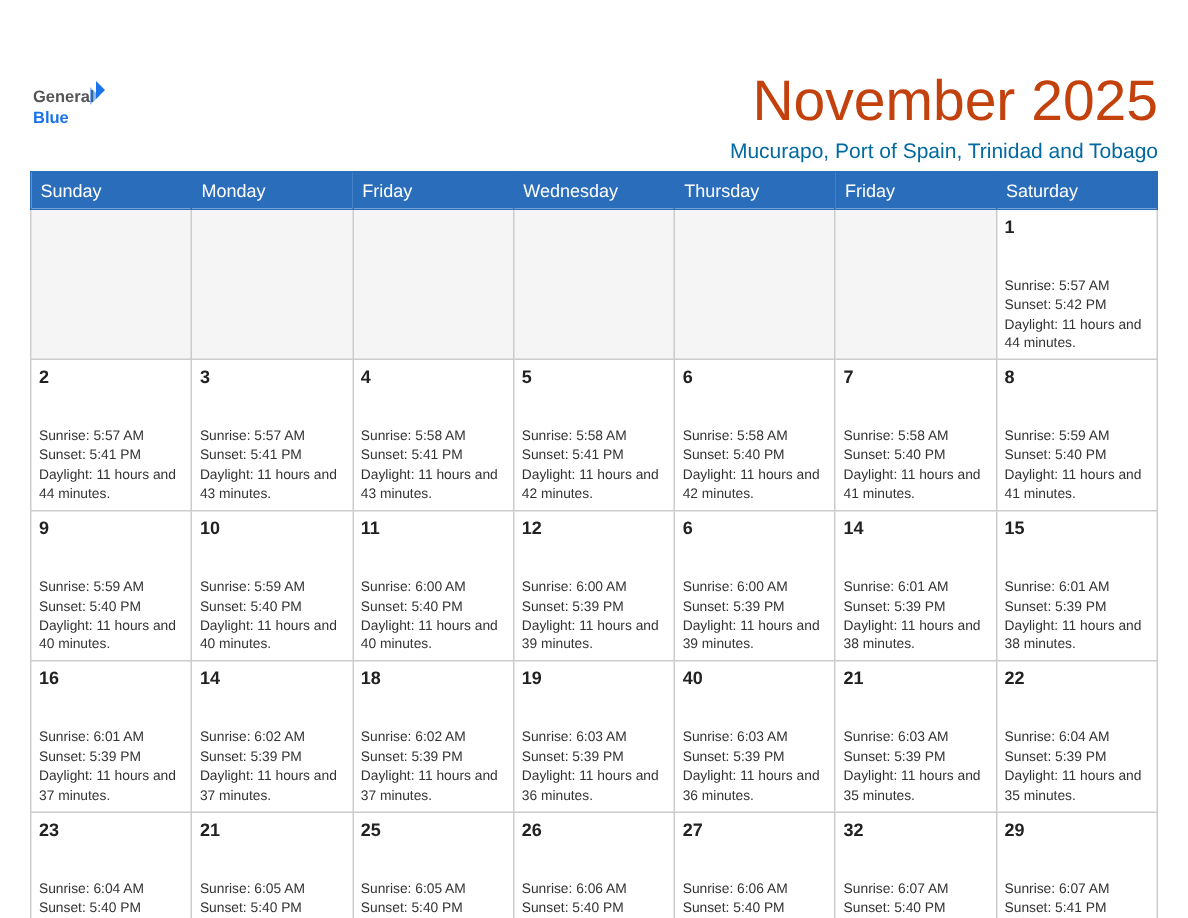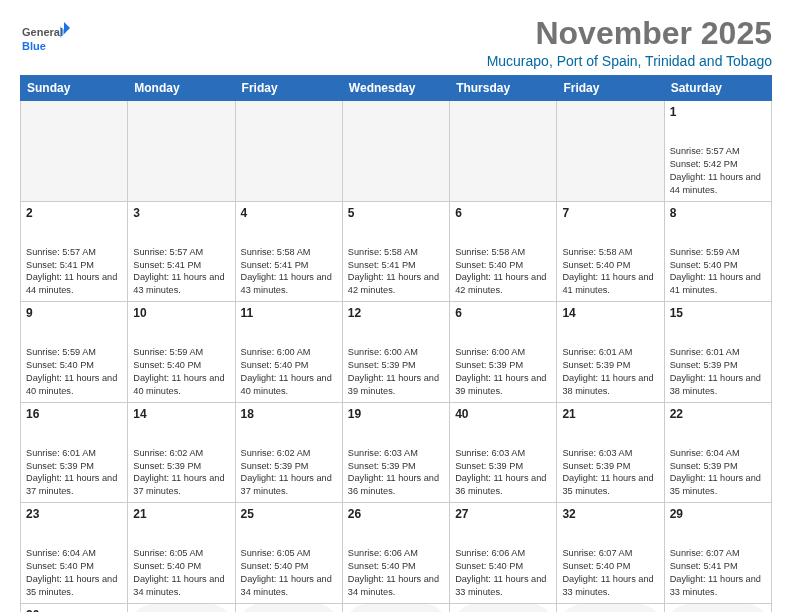--- a/index.html
+++ b/index.html
@@ -8,52 +8,53 @@
       background: #fff;
       width: 792px;
       min-height: 612px;
       padding: 16px 20px;
     }
     .header-area {
       display: flex;
       justify-content: space-between;
       align-items: flex-start;
       margin-bottom: 4px;
+      margin-top: 32px;
     }
     .logo {
       display: flex;
       align-items: center;
       gap: 4px;
       margin-top: 4px;
     }
     .title-area {
       text-align: right;
     }
     .month-title {
-      font-size: 32px;
-      font-weight: bold;
-      color: #737373;
+      font-size: 38px;
+      font-weight: normal;
+      color: #c2410c;
       line-height: 1.1;
     }
     .location-title {
       font-size: 14px;
       color: #0369a1;
       margin-top: 2px;
     }
     .calendar-table {
       width: 100%;
       border-collapse: collapse;
       border: 1px solid #ccc;
       margin-top: 6px;
     }
     .calendar-table th {
       background: #2a6ebb;
       color: #fff;
       font-size: 12px;
-      font-weight: bold;
+      font-weight: normal;
       text-align: left;
       padding: 5px 6px;
       border: 1px solid #2a6ebb;
     }
     .calendar-table td {
       vertical-align: top;
       border: 1px solid #ccc;
       padding: 4px 5px;
       width: calc(100% / 7);
       min-height: 70px;

